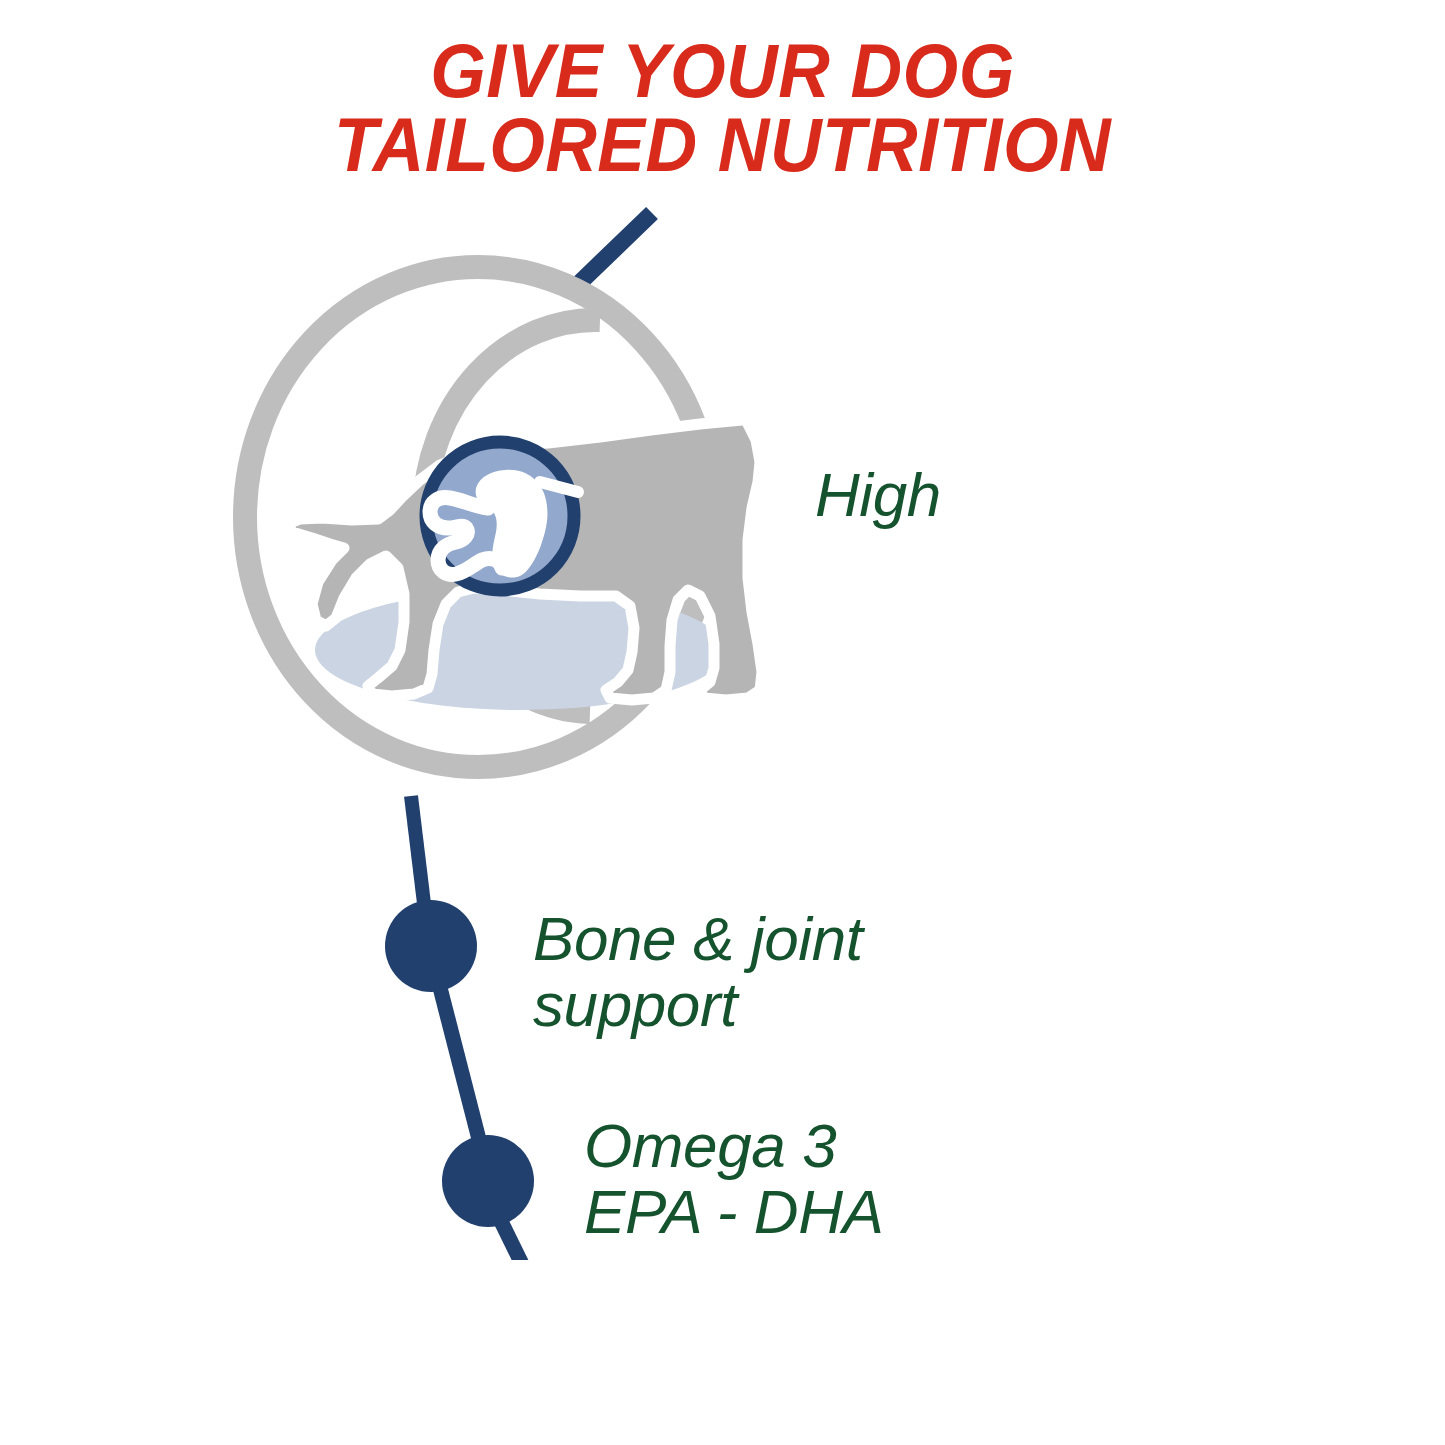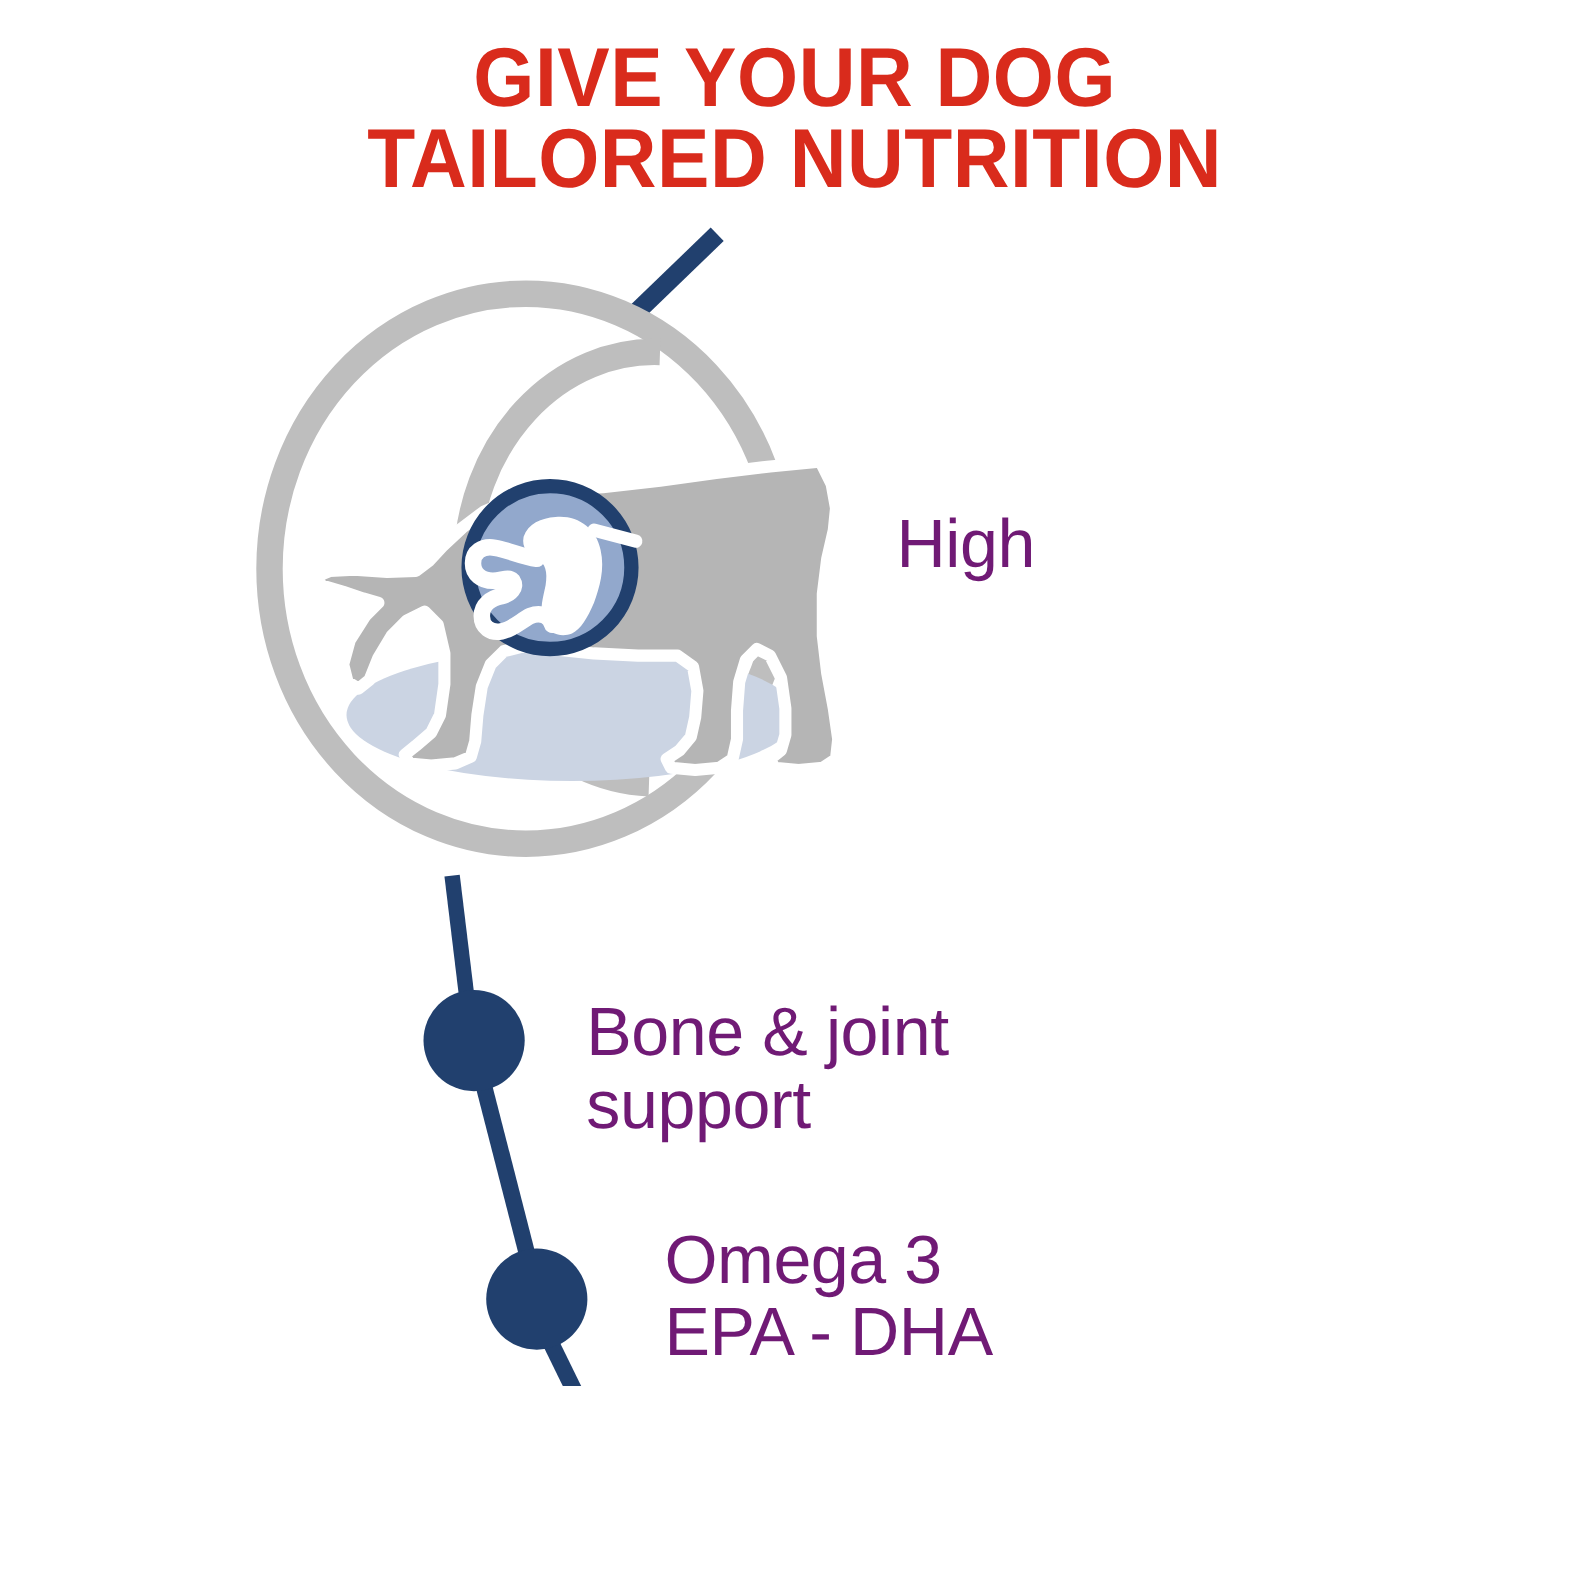--- a/index.html
+++ b/index.html
@@ -7,20 +7,21 @@
     padding: 0;
     background: #ffffff;
   }
   #page {
     position: relative;
     width: 1445px;
     height: 1260px;
     background: #ffffff;
     overflow: hidden;
     font-family: "Liberation Sans", sans-serif;
+    font-style: italic;
   }
 
   
   #headline {
     position: absolute;
     left: 0;
     top: 34px;
     width: 1445px;
     text-align: center;
     color: #D92B1C;
@@ -39,33 +40,33 @@
     position: absolute;
     left: 0;
     top: 0;
     width: 1445px;
     height: 1445px;
   }
 
   
   .benefit-label {
     position: absolute;
-    color: #701a75;
+    color: #14532d;
     font-family: "Liberation Sans", sans-serif;
     font-weight: normal;
     font-size: 62px;
     line-height: 1.06;
     letter-spacing: -0.4px;
     white-space: nowrap;
   }
   .benefit-label .bl-line { display: block; }
 
   #benefit-0 { left: 815px; top: 462px; }
   #benefit-1 { left: 533px; top: 874px; margin-top: 32px; }
-  #benefit-2 { left: 604px; top: 1113px; }
+  #benefit-2 { left: 584px; top: 1113px; }
 
   
   #footer {
     position: absolute;
     left: 0;
     top: 1320px;
     width: 1445px;
     height: 125px;
   }
 </style>

